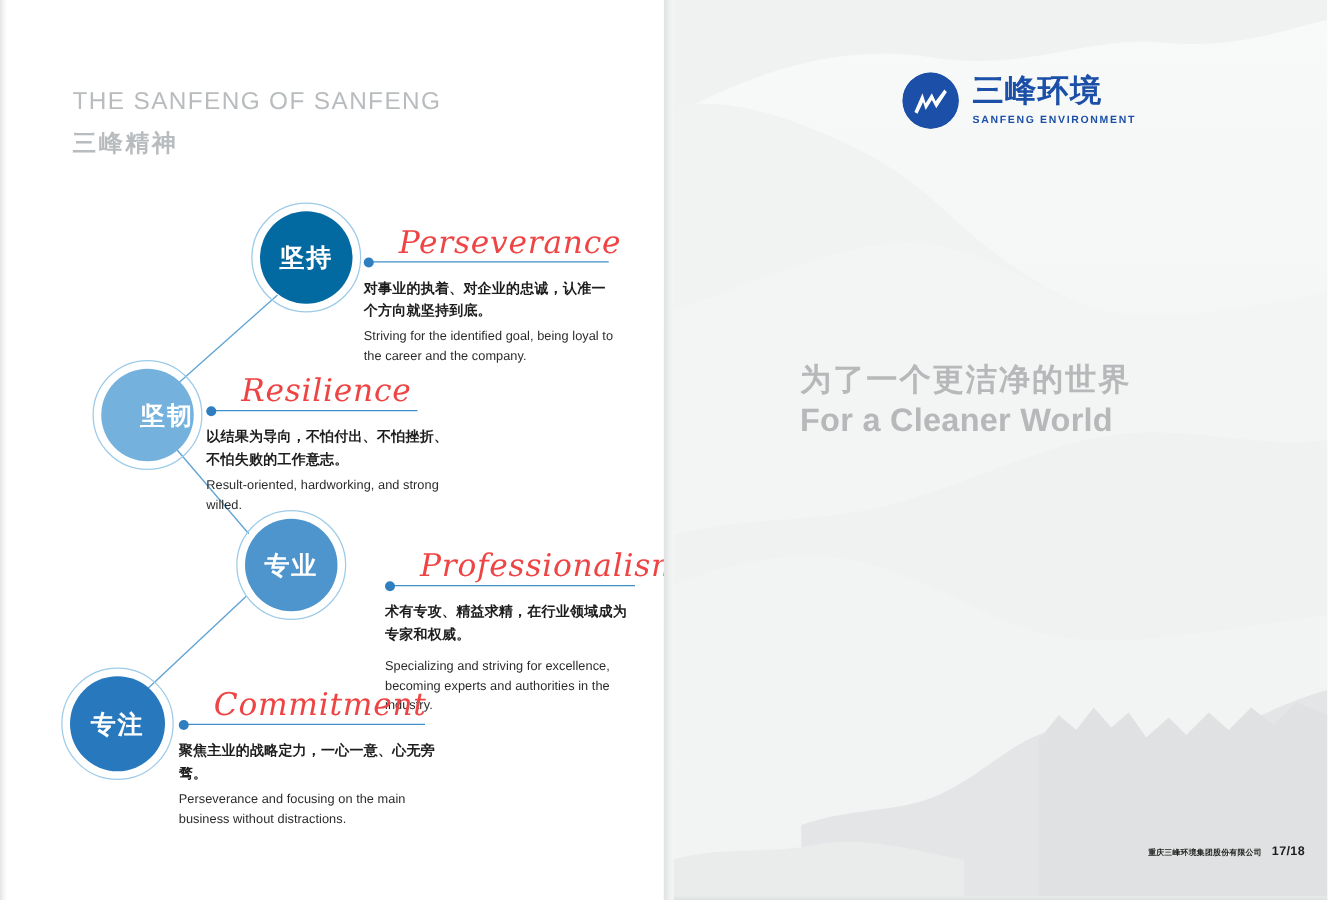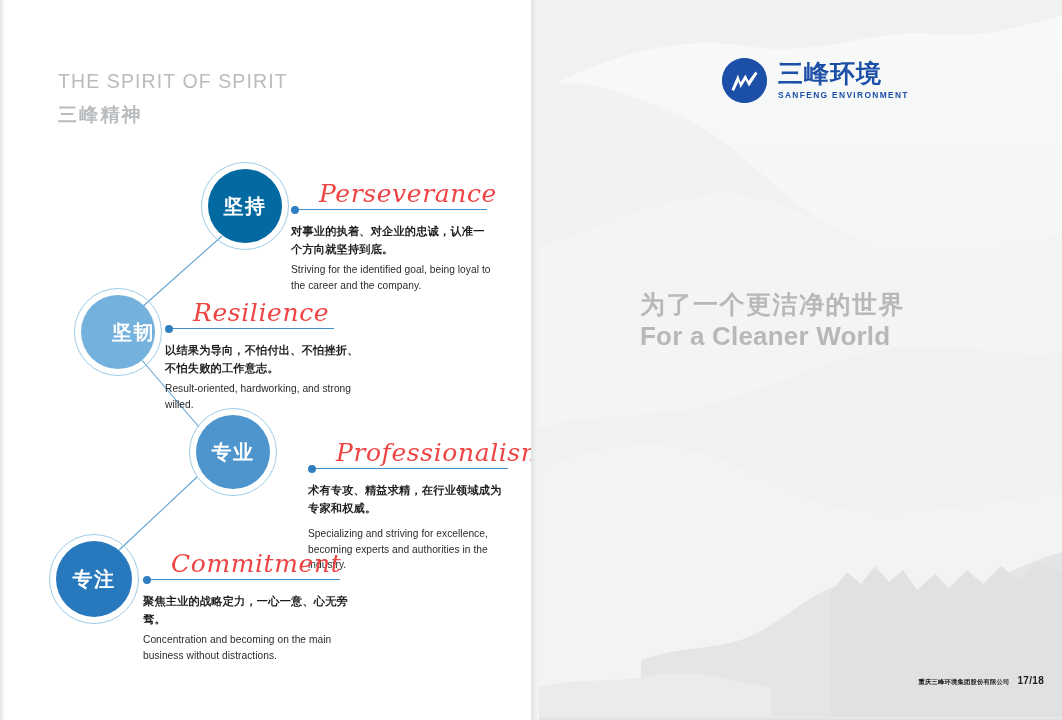--- a/index.html
+++ b/index.html
@@ -248,21 +248,21 @@
 </head>
 <body>
 
 <div id="spread">
 
   <div id="left-page">
 
     <div id="left-edge-shadow"></div>
 
     <div id="spirit-heading">
-      <div class="en">THE SPIRIT OF SPIRIT</div>
+      <div class="en">THE SANFENG OF SANFENG</div>
       <div class="zh">三峰精神</div>
     </div>
 
     <svg id="connectors" viewBox="0 0 531 720" preserveAspectRatio="none">
 
       <line x1="222" y1="236" x2="141" y2="308" stroke="#5fa3d4" stroke-width="1.1"></line>
       <line x1="140" y1="358" x2="199" y2="427" stroke="#5fa3d4" stroke-width="1.1"></line>
       <line x1="197" y1="477" x2="117" y2="552" stroke="#5fa3d4" stroke-width="1.1"></line>
     </svg>
 
@@ -323,21 +323,21 @@
         <span>专注</span>
       </div>
 
       <div class="copy" style="left:143px; top:540px; width:205px;">
         <div class="title-row">
           <span class="script-title">Commitment</span>
           <span class="rule" style="width:194px;"></span>
           <span class="dot"></span>
         </div>
         <div class="zh-desc">聚焦主业的战略定力，一心一意、心无旁骛。</div>
-        <div class="en-desc">Concentration and becoming on the main business without distractions.</div>
+        <div class="en-desc">Perseverance and focusing on the main business without distractions.</div>
       </div>
     </div>
 
   </div>
 
   <div id="right-page">
 
     <svg id="mountains" viewBox="0 0 531 720" preserveAspectRatio="none">
       <defs>
         <linearGradient id="sky" x1="0" y1="0" x2="0" y2="1">

